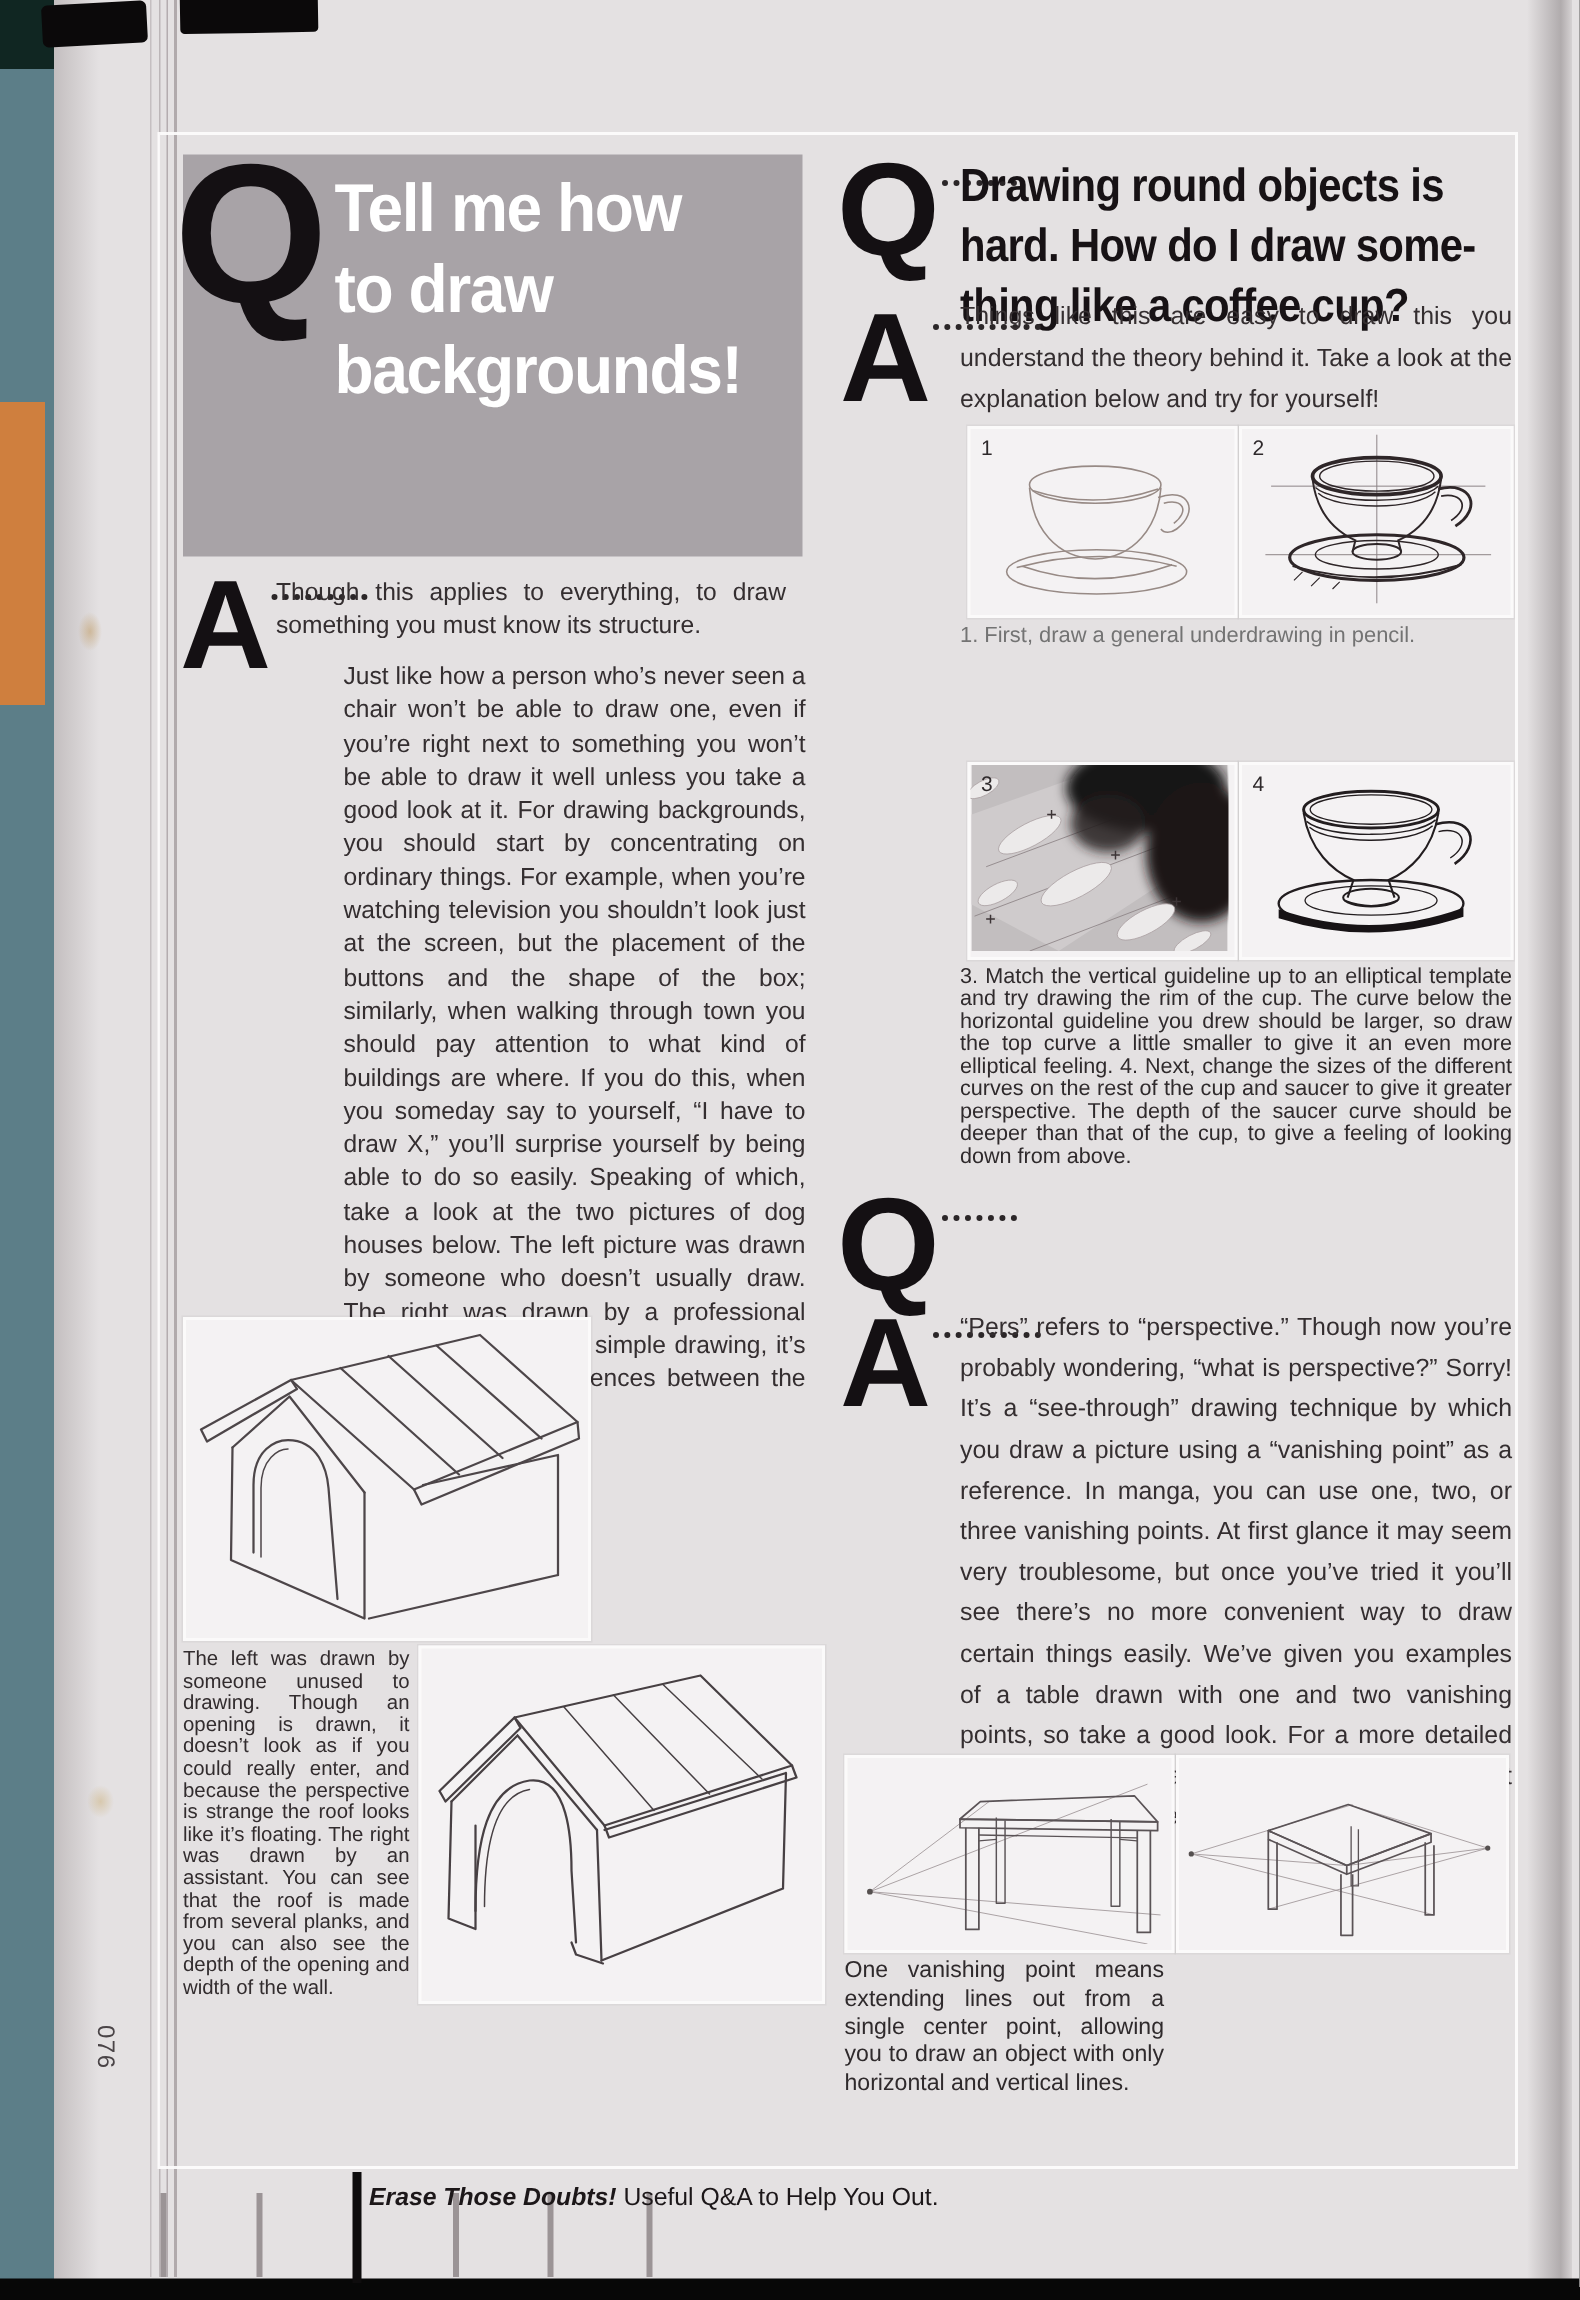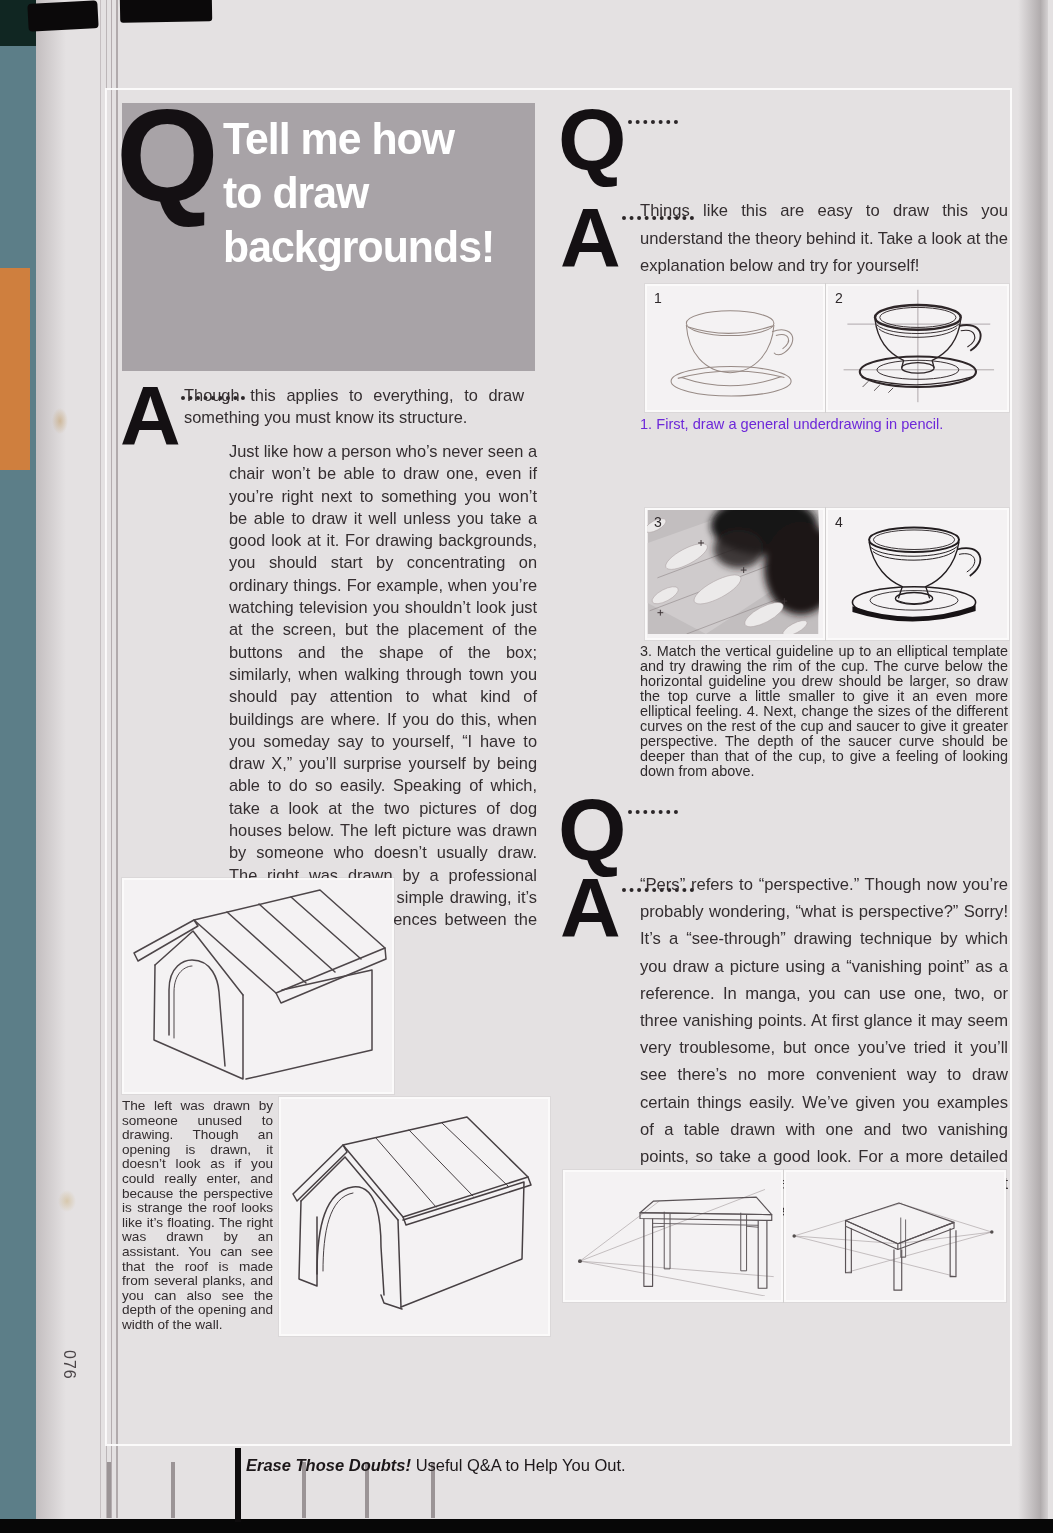--- a/index.html
+++ b/index.html
@@ -1,21 +1,21 @@
 <!DOCTYPE html>
 <html><head>
 <meta charset="utf-8">
 <style>
   html,body{margin:0;padding:0;background:#555;}
   #scan{position:relative;width:1053px;height:1533px;overflow:hidden;background:#e9e6e7;font-family:"Liberation Sans",sans-serif;}
   .abs{position:absolute;}
   .big-letter{font-family:"Liberation Sans",sans-serif;font-weight:bold;color:#141013;line-height:1;letter-spacing:-2px;}
   .dots{height:0;border-top:4px dotted #2b2628;}
   .body-txt{font-size:16.4px;line-height:22.3px;color:#342e30;text-align:justify;}
-  .cap{font-size:14.6px;line-height:16.4px;color:#6d28d9;text-align:justify;}
+  .cap{font-size:14.6px;line-height:16.4px;color:#737373;text-align:justify;}
   .cap-tight{font-size:14.4px;line-height:15px;color:#2f2a2c;text-align:justify;}
   .smallcap{font-size:13.6px;line-height:14.6px;color:#322c2e;text-align:justify;}
   .btmcap{font-size:15.4px;line-height:18.8px;color:#2f2a2c;text-align:justify;}
   .qtitle{font-weight:bold;color:#171215;white-space:nowrap;transform:scaleX(.9);transform-origin:0 0;font-size:31px;letter-spacing:-.5px;line-height:40px;}
   .panel{background:#f4f2f3;border:2px solid #fbfafa;box-shadow:0 0 0 1px rgba(60,50,55,.05);}
   .panel-num{position:absolute;left:7px;top:4px;font-size:14px;color:#2e292b;}
   svg{display:block;}
 </style>
 </head>
 <body>
@@ -79,20 +79,25 @@
       <path d="M20,102 L18,180 M18,180 L36,187 M36,187 L36,118"></path>
       <path d="M36,175 C36,128 44,92 72,88 C98,85 100,128 100,148 L103,196"></path>
       <path d="M42,172 C42,134 48,98 72,94" stroke-width="1"></path>
       <path d="M117,121 L120,208 M100,196 L103,204 L121,210"></path>
       <path d="M122,121 L243,83 M243,83 L241,160 M120,208 L241,160"></path>
     </svg>
   </div>
 
   <div class="abs big-letter" style="left:558px;top:96px;font-size:88px;">Q</div>
   <div class="abs dots" style="left:628px;top:120px;width:50px;"></div>
+  <div class="abs" style="left:640px;top:104px;">
+    <div class="qtitle">Drawing round objects is</div>
+    <div class="qtitle">hard. How do I draw some-</div>
+    <div class="qtitle">thing like a coffee cup?</div>
+  </div>
   <div class="abs big-letter" style="left:560px;top:196px;font-size:84px;">A</div>
   <div class="abs dots" style="left:622px;top:216px;width:72px;"></div>
   <div class="abs body-txt" style="left:640px;top:197px;width:368px;font-size:16.6px;line-height:27.5px;">Things like this are easy to draw this you understand the theory behind it. Take a look at the explanation below and try for yourself!</div>
 
   <div class="abs panel" style="left:645px;top:284px;width:176px;height:124px;">
     <span class="panel-num">1</span>
     <svg width="172" height="120" viewBox="0 0 176 126" fill="none" stroke="#978a85" stroke-width="1.1">
       <ellipse cx="86" cy="100" rx="63" ry="15.5"></ellipse>
       <path d="M34,96 Q86,114 139,95 M30,97 Q86,82 142,96"></path>
       <ellipse cx="85" cy="39" rx="46" ry="13"></ellipse>
@@ -191,20 +196,21 @@
       <path d="M7,66 L118,32 M7,66 L114,74 M7,66 L174,108 M211,62 L115,32 M211,62 L114,74 M211,62 L60,104" stroke="#a09799" stroke-width=".6"></path>
       <circle cx="7" cy="66" r="1.8" fill="#55504f" stroke="none"></circle>
       <circle cx="211" cy="62" r="1.8" fill="#55504f" stroke="none"></circle>
       <path d="M60,50 L115,32 L172,52 L114,74 Z"></path>
       <path d="M60,50 L114,74 L114,80 L60,56 Z M114,74 L172,52 L172,58 L114,80 Z"></path>
       <path d="M117,47 L117,88 L122,88 L122,49" stroke-width=".9"></path>
       <path d="M110,80 L110,122 L118,122 L118,80 M60,56 L60,104 L66,104 L66,58 M168,58 L168,108 L174,108 L174,60"></path>
     </svg>
   </div>
 
+  <div class="abs btmcap" style="left:563px;top:1305px;width:213px;">One vanishing point means extending lines out from a single center point, allowing you to draw an object with only horizontal and vertical lines.</div>
 
   <div class="abs" style="left:107px;top:1462px;width:4px;height:56px;background:#9b9496;"></div>
   <div class="abs" style="left:171px;top:1462px;width:4px;height:56px;background:#9b9496;"></div>
   <div class="abs" style="left:235px;top:1448px;width:6px;height:74px;background:#0e0c0d;"></div>
   <div class="abs" style="left:302px;top:1462px;width:4px;height:56px;background:#9b9496;"></div>
   <div class="abs" style="left:365px;top:1462px;width:4px;height:56px;background:#9b9496;"></div>
   <div class="abs" style="left:431px;top:1462px;width:4px;height:56px;background:#9b9496;"></div>
   <div class="abs" style="left:246px;top:1456px;font-size:16.5px;color:#1c1719;white-space:nowrap;">
     <span style="font-weight:bold;font-style:italic;margin-top:26px;">Erase Those Doubts!</span><span> Useful Q&amp;A to Help You Out.</span>
   </div>

